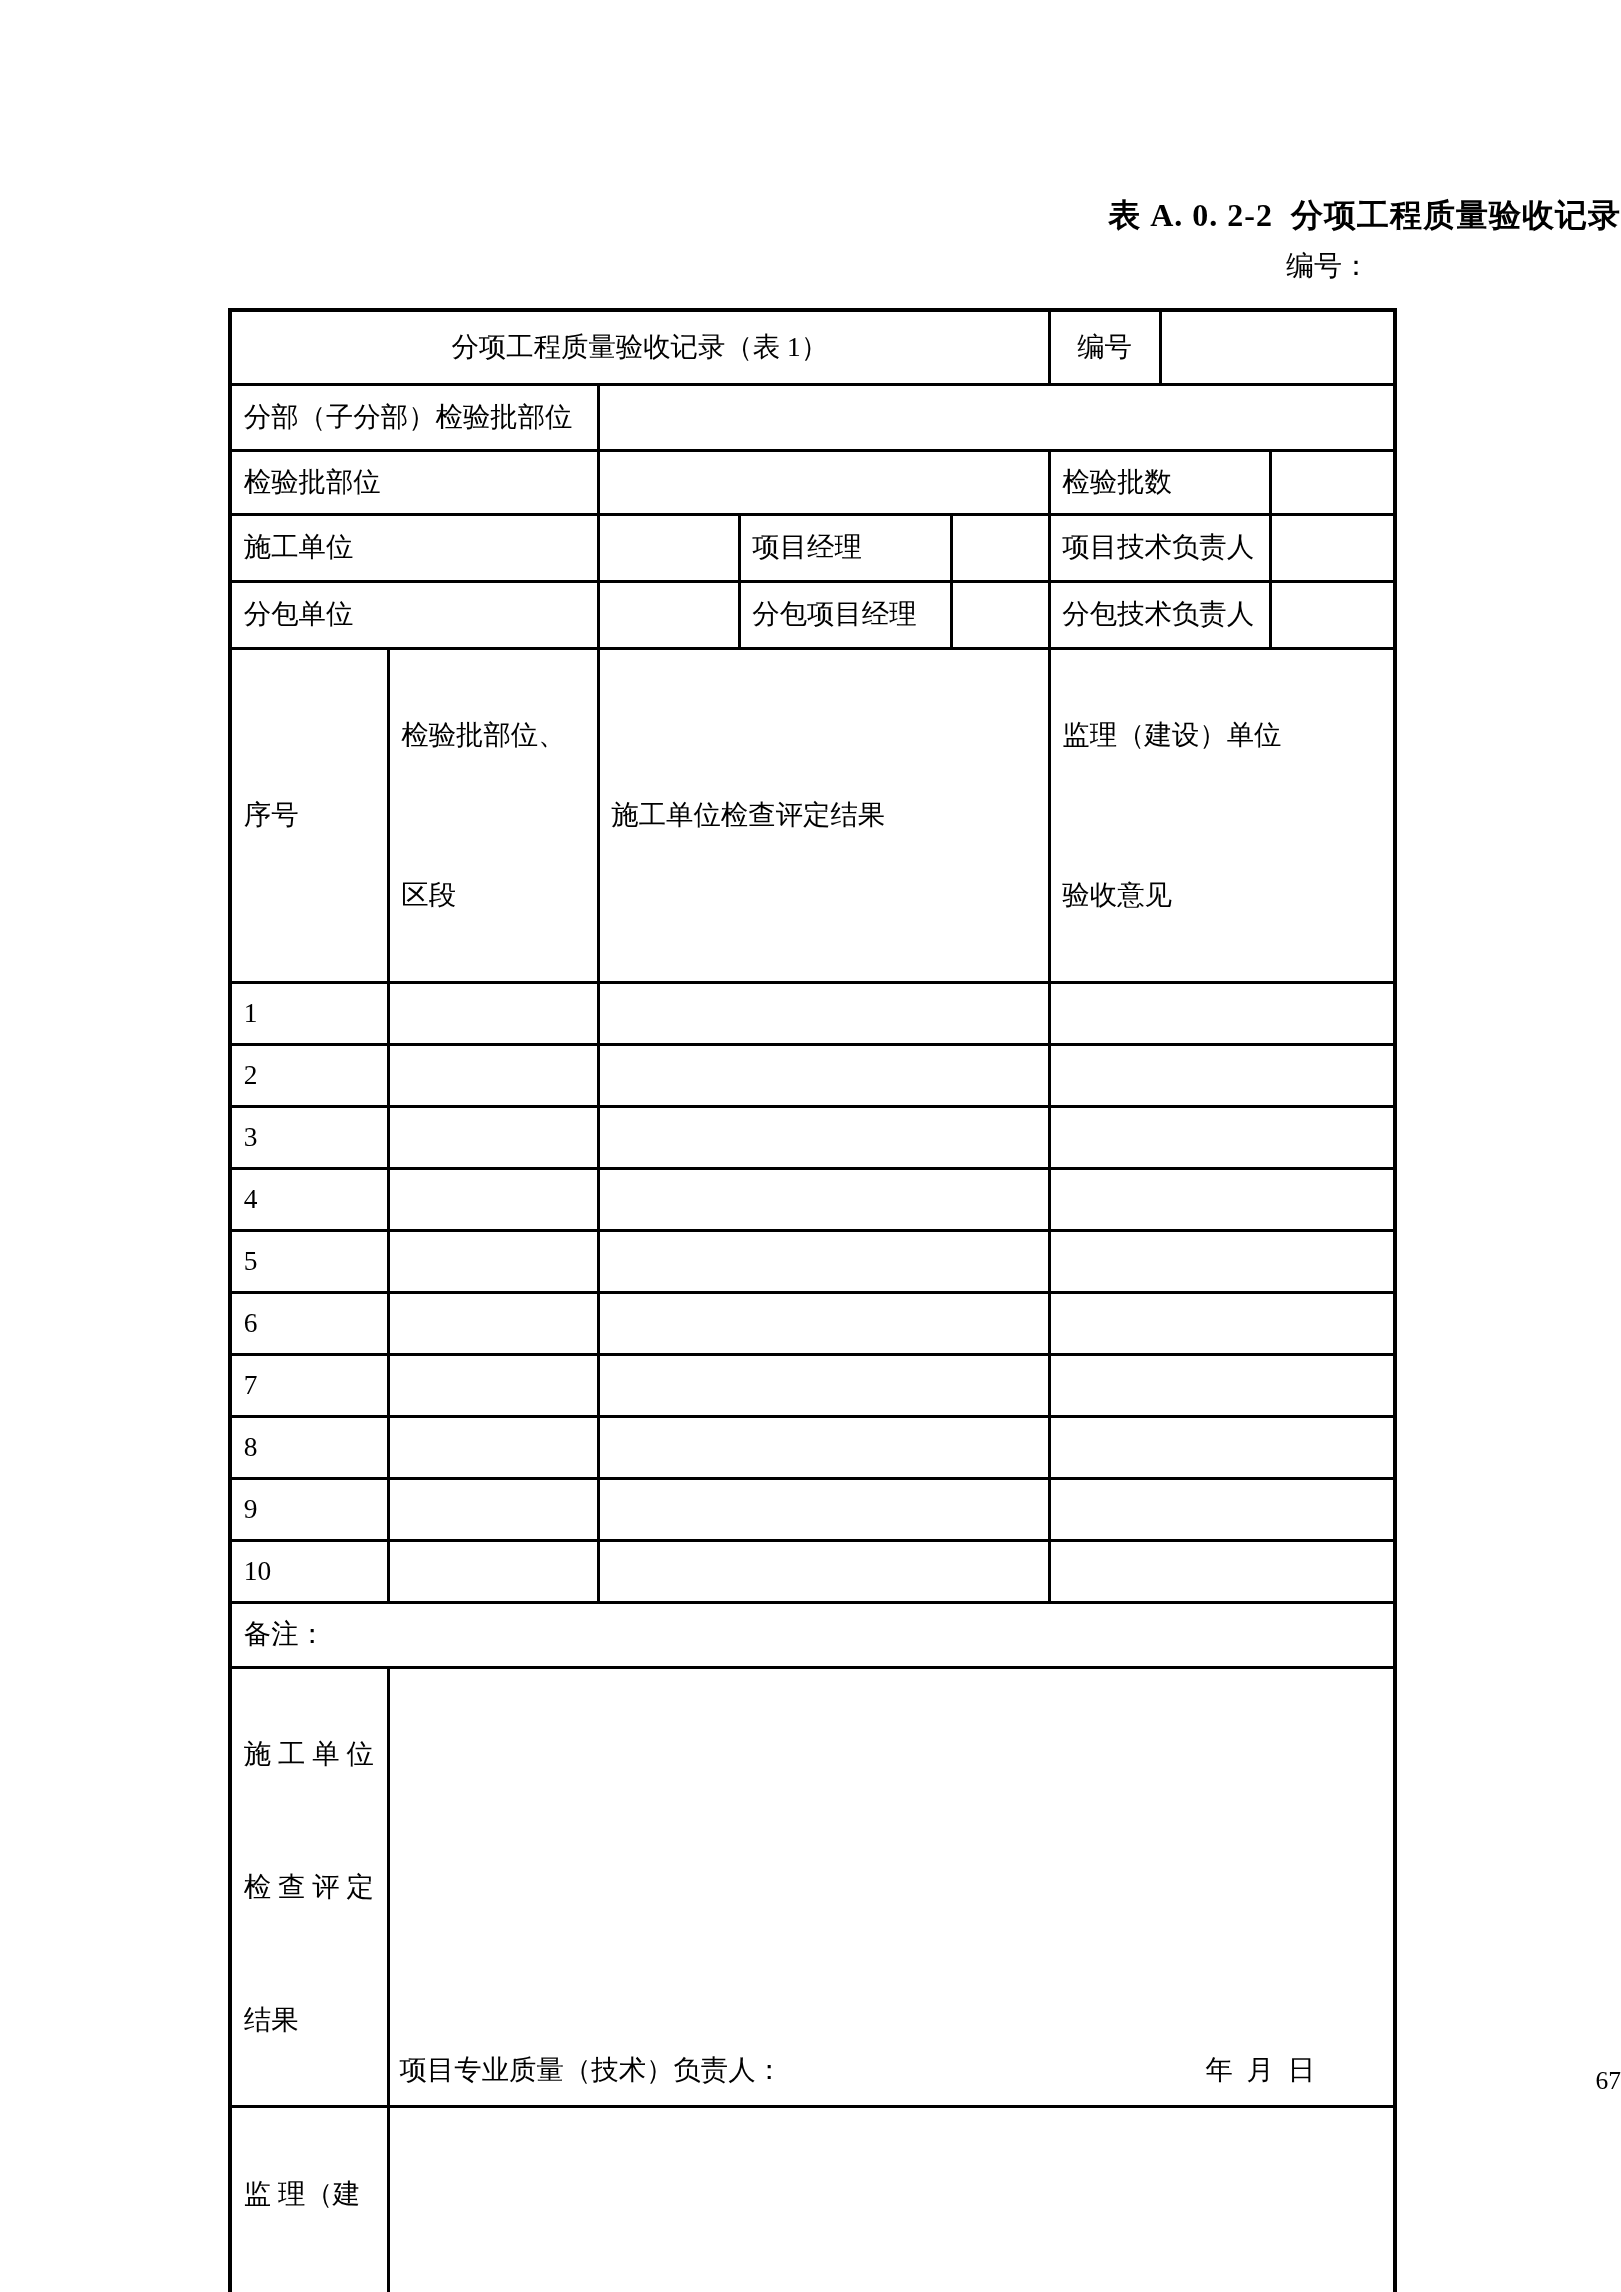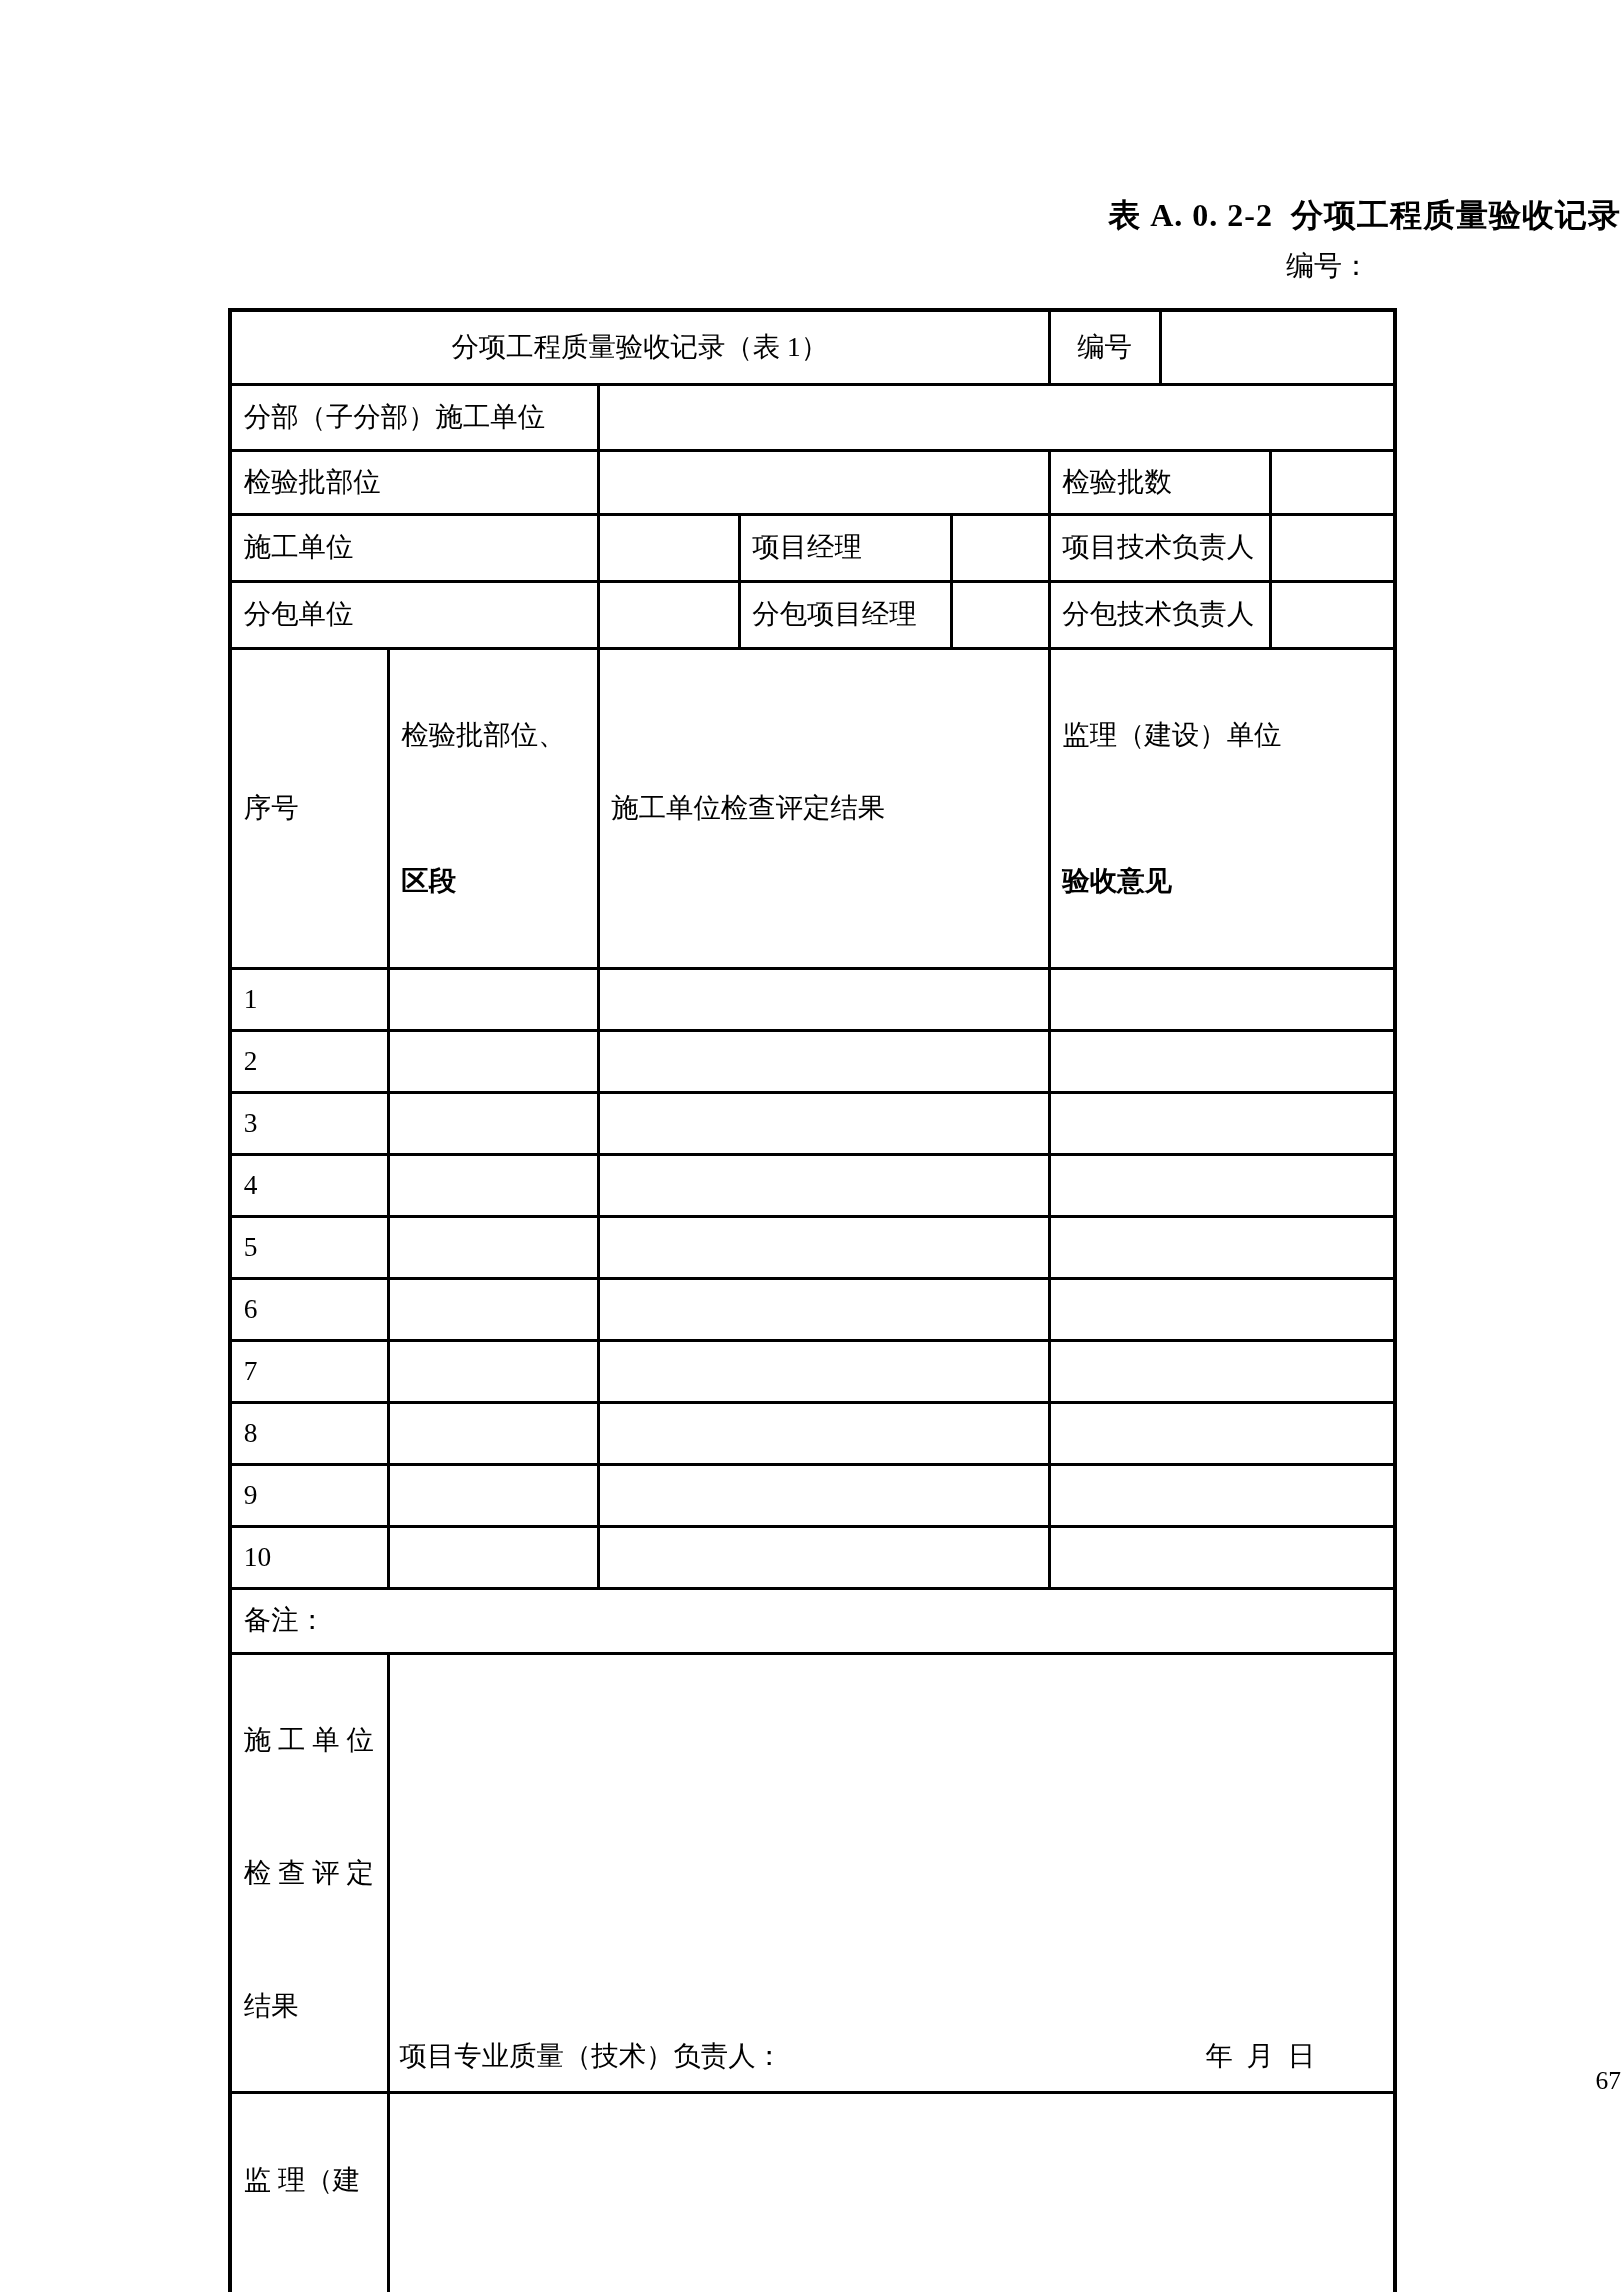--- a/index.html
+++ b/index.html
@@ -44,21 +44,21 @@
     border: 3.9px solid #000;
     padding: 0 11.8px;
     font-size: 27.4px;
     vertical-align: middle;
     overflow: hidden;
     white-space: pre;
     line-height: 1.25;
   }
   td.center { text-align: center; }
   td.vtop { vertical-align: top; padding-top: 15.7px; }
-  .gap-line { margin-top: 43px; font-weight: bold; }
+  .gap-line { margin-top: 57px; }
   td.seq { font-size: 25.5px; }
   td.br-thin { border-right-width: 1px; }
   td.bl-thin { border-left-width: 1px; }
   td.label3 { padding: 0 7.8px; }
   td.label3 .l3 + .l3 { margin-top: 30px; }
   td.sigcell { position: relative; }
   .sigrow {
     position: absolute;
     left: 10px;
     right: 78px;
@@ -98,21 +98,21 @@
 
     <tbody>
         <tr style="height:74px">
       <td colspan="5" class="center">分项工程质量验收记录（表 1）</td>
       <td class="center">编号</td>
       <td colspan="2"></td>
     </tr>
 
 
     <tr style="height:66px">
-      <td colspan="2">分部（子分部）施工单位</td>
+      <td colspan="2">分部（子分部）检验批部位</td>
       <td colspan="6"></td>
     </tr>
 
     <tr style="height:64px">
       <td colspan="2">检验批部位</td>
       <td colspan="3"></td>
       <td colspan="2">检验批数</td>
       <td></td>
     </tr>
 

